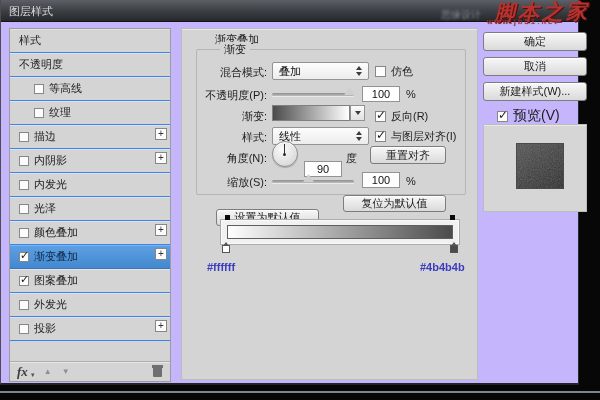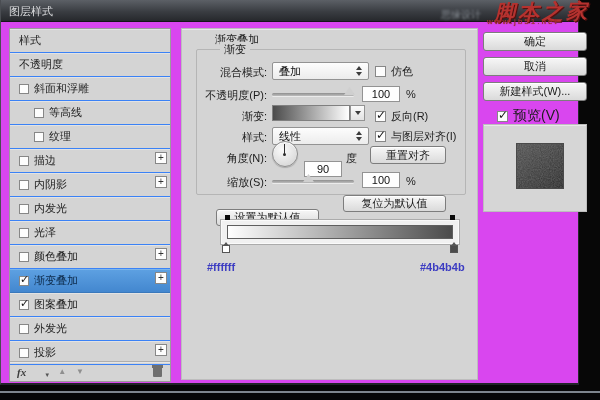--- a/index.html
+++ b/index.html
@@ -2,21 +2,21 @@
 <html style="--selection: #4b93d8; --hex-text: #3c3cc2; --gradient-left: #ffffff; --gradient-right: #4b4b4b;"><head>
 <meta charset="utf-8">
 <style>
   * { margin:0; padding:0; box-sizing:border-box; }
   html,body { width:600px; height:400px; }
   body { font-family:"Liberation Sans","DejaVu Sans",sans-serif; background:#070707; position:relative; overflow:hidden; }
 
   .screen { position:absolute; inset:0; }
   .bottom-strip { position:absolute; left:0; top:391px; width:600px; height:2px; background:#7e858d; }
 
-  .dialog { position:absolute; left:0; top:0; width:579px; height:385px; background:#d946ef;
+  .dialog { position:absolute; left:0; top:0; width:579px; height:385px; background:#c4b5fd;
             border-left:1px solid #4a4d52; border-right:1px solid #26282c; border-bottom:2px solid #222428; }
 
   
   .titlebar { position:absolute; left:0; top:0; right:0; height:22px;
               background:linear-gradient(#5c6066,#3a3d42 55%,#26282c); border-bottom:1px solid #141518;
               color:#dcdddf; font-size:11px; line-height:22px; padding-left:8px; }
   .faint-mark { position:absolute; left:440px; top:4px; font-size:10px; color:#9aa0a8; filter:blur(1px); opacity:.8; }
 
   .brand { position:absolute; left:494px; top:-2px; z-index:9; font-family:"Liberation Serif","DejaVu Serif",serif;
            font-weight:bold; font-style:italic; font-size:21px; letter-spacing:3px; color:#b5322f;
@@ -34,21 +34,21 @@
                    box-shadow:inset 0 1px 0 #7cb5ea; color:#0d2b4b; }
   .cb { width:10px; height:10px; background:#fdfdfd; border:1px solid #878787; margin-right:5px;
         flex:0 0 auto; position:relative; }
   .srow.checked .cb::after { content:"✓"; position:absolute; left:0px; top:-4px; font-size:11px;
                              font-weight:bold; color:#161616; }
   .plusbox { position:absolute; right:3px; top:3px; width:12px; height:12px; border:1px solid #878787;
              background:#fdfdfd; font-size:10px; line-height:10px; text-align:center; color:#333; }
   .fxbar { position:absolute; left:0; right:0; bottom:0; height:20px; border-top:1px solid #aeaeae;
            box-shadow:inset 0 1px 0 #e6e6e6; display:flex; align-items:center; padding:0 7px; }
   .fx-glyph { font-family:"Liberation Serif","DejaVu Serif",serif; font-style:italic; font-weight:bold;
-              font-size:11px; color:#3c3c3c; margin-right:18px; }
+              font-size:13px; color:#3c3c3c; margin-right:2px; }
   .fx-caret { font-size:6px; color:#555; align-self:flex-end; margin:0 8px 3px 0; }
   .arrow-btn { font-size:8px; color:#8f8f8f; margin-right:10px; }
   .trash { width:11px; height:13px; position:relative; margin-left:auto; }
   .trash::before { content:""; position:absolute; left:1px; top:3px; width:9px; height:9px;
                    background:#6f6f6f; border-radius:0 0 1px 1px; }
   .trash::after { content:""; position:absolute; left:0; top:1px; width:11px; height:2px; background:#6f6f6f;
                   box-shadow:0 -1px 0 -0px #6f6f6f; }
 
   
   .main { position:absolute; left:180px; top:28px; width:297px; height:352px;
@@ -140,25 +140,20 @@
       <div class="srow">
 
           <span class="slabel">样式</span>
 
         </div>
         <div class="srow">
 
           <span class="slabel">不透明度</span>
 
         </div>
-        <div class="srow">
-          <span class="cb"></span>
-          <span class="slabel">斜面和浮雕</span>
-
-        </div>
         <div class="srow indent">
           <span class="cb"></span>
           <span class="slabel">等高线</span>
 
         </div>
         <div class="srow indent">
           <span class="cb"></span>
           <span class="slabel">纹理</span>
 
         </div>

